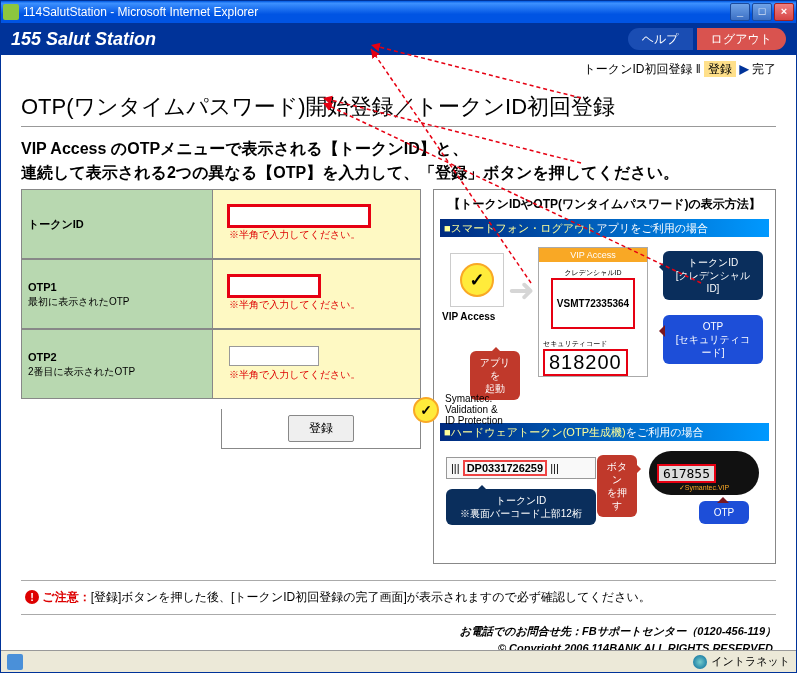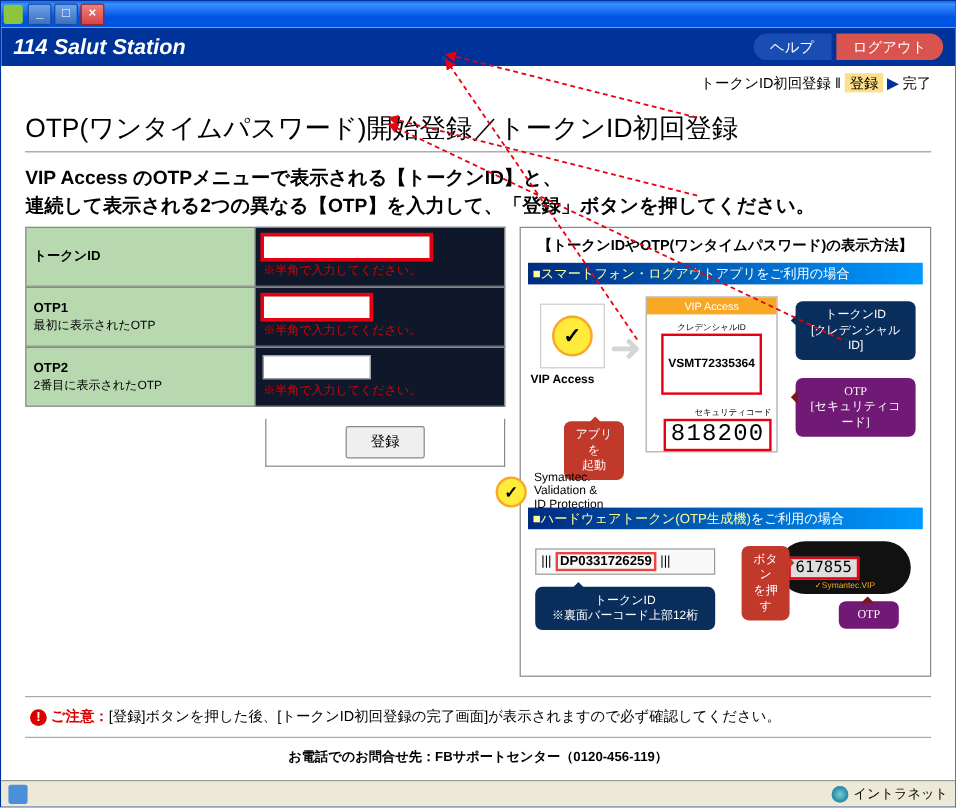--- a/index.html
+++ b/index.html
@@ -21,21 +21,21 @@
 .breadcrumb .cur { background: #ffe08a; padding: 1px 4px; }
 .arrow-r { color: #003399; font-weight: bold; }
 .main { padding: 8px 20px; }
 h1 { font-size: 22px; font-weight: normal; border-bottom: 1px solid #999; padding-bottom: 4px; margin-bottom: 10px; }
 .lead { font-size: 16px; font-weight: bold; line-height: 1.5; margin-bottom: 4px; }
 .cols { display: flex; gap: 12px; }
 .right { flex: 1; border: 1px solid #888; padding: 6px; position: relative; }
 .formrow { display: flex; }
 .lbl { width: 200px; background: #b8d8b0; border: 1px solid #888; padding: 8px 6px; font-size: 11px; font-weight: bold; line-height: 1.3; display: flex; flex-direction: column; justify-content: center; }
 .lbl .sub { font-size: 10px; font-weight: normal; }
-.val { width: 216px; background: #0f172a; border: 1px solid #888; border-left: none; padding: 6px; }
+.val { width: 216px; background: #fef9c3; border: 1px solid #888; border-left: none; padding: 16px; }
 .val input { width: 140px; height: 20px; border: 1px solid #999; background: #fff; }
 .val .hint { color: #d00; font-size: 10px; margin-top: 2px; }
 .redbox { outline: 3px solid #e60012; outline-offset: -1px; }
 .regrow { display: flex; margin-top: 10px; }
 .spacer { width: 200px; }
 .regcell { width: 200px; text-align: center; border: 1px solid #888; border-top: none; background: #fff; padding: 6px; }
 .regbtn { padding: 4px 20px; background: #efefef; border: 1px solid #888; border-radius: 2px; font-size: 12px; }
 .vip-logo { position: absolute; left: 412px; top: 370px; display: flex; align-items: center; gap: 6px; pointer-events: none; }
 .circle { width: 26px; height: 26px; border: 2px solid #f9a825; border-radius: 50%; display: flex; align-items: center; justify-content: center; color: #000; font-weight: bold; font-size: 14px; background: #ffeb3b; }
 .vip-text { font-size: 10px; line-height: 1.1; }
@@ -45,70 +45,71 @@
 .divider .rest { color: #fff; }
 .device-area { position: relative; height: 180px; }
 .phone-app { position: absolute; left: 10px; top: 10px; width: 54px; height: 54px; background: #fff; border: 1px solid #ccc; display: flex; align-items: center; justify-content: center; }
 .phone-app .circle { width: 34px; height: 34px; font-size: 18px; }
 .app-caption { position: absolute; left: 2px; top: 68px; font-size: 10px; font-weight: bold; }
 .arrow-big { position: absolute; left: 68px; top: 28px; color: #d6d6d6; font-size: 32px; }
 .screen { position: absolute; left: 98px; top: 4px; width: 110px; height: 130px; background: #fff; border: 1px solid #aaa; }
 .screen-top { background: #f9a825; height: 14px; font-size: 9px; text-align: center; color: #fff; line-height: 14px; }
 .cred-row { padding: 6px 4px; font-size: 8px; text-align: center; }
 .cred-row .num { font-size: 10px; font-weight: bold; border: 2px solid #e60012; display: inline-block; padding: 18px 4px; }
-.otp-row { padding: 4px; text-align: right; font-family: Liberation Mono, monospace; }
+.otp-row { padding: 4px; text-align: left; }
 .otp-row .big { font-size: 20px; color: #000; border: 2px solid #e60012; display: inline-block; padding: 0 4px; letter-spacing: 1px; }
 .bubble { position: absolute; background: #0a2e5c; color: #fff; font-size: 10px; padding: 5px 8px; border-radius: 6px; text-align: center; line-height: 1.3; }
-.bubble.darkred { background: #701a75; font-family: Liberation Serif, serif; }
+.bubble.darkred { background: #1d4ed8; }
 .bubble.red { background: #c0392b; }
 .bubble::before { content: ''; position: absolute; border: 6px solid transparent; }
 .b-tokenid { right: 6px; top: 8px; width: 100px; }
 .b-tokenid::before { left: -10px; top: 10px; border-right-color: #0a2e5c; }
 .b-otp { right: 6px; top: 72px; width: 100px; }
 .b-otp::before { left: -10px; top: 10px; border-right-color: #7a1820; }
 .b-app { left: 6px; top: 108px; width: 50px; margin-left: 24px; }
 .b-app::before { right: 18px; top: -10px; border-bottom-color: #c0392b; }
 .hw-area { position: relative; height: 110px; }
 .barcode { position: absolute; left: 6px; top: 10px; width: 150px; height: 22px; border: 1px solid #999; background: #f9f9f9; display: flex; align-items: center; padding: 0 4px; font-size: 11px; }
 .barcode .code { border: 2px solid #ef4444; padding: 0 2px; font-weight: bold; }
 .token-dev { position: absolute; right: 10px; top: 4px; width: 110px; height: 44px; background: #111; border-radius: 22px; display: flex; align-items: center; padding: 0 8px; }
 .token-dev .disp { background: #ddd; border: 2px solid #e60012; font-size: 13px; font-family: monospace; padding: 0 4px; }
 .token-dev .sym { position: absolute; bottom: 3px; left: 30px; color: #f9a825; font-size: 7px; }
 .b-tokenid2 { left: 6px; top: 42px; width: 150px; }
 .b-tokenid2::before { left: 30px; top: -10px; border-bottom-color: #0a2e5c; }
-.b-btn { left: 178px; top: 8px; width: 40px; }
+.b-btn { left: 157px; top: 8px; width: 40px; }
 .b-btn::before { right: -10px; top: 8px; border-left-color: #c0392b; }
 .b-otp2 { right: 20px; top: 54px; width: 50px; }
 .b-otp2::before { left: 18px; top: -10px; border-bottom-color: #7a1820; }
 .caution { border-top: 1px solid #aaa; border-bottom: 1px solid #aaa; padding: 8px 4px; margin-top: 16px; font-size: 12px; }
 .caution .icon { display: inline-block; width: 14px; height: 14px; background: #d00; color: #fff; border-radius: 50%; text-align: center; line-height: 14px; font-weight: bold; font-size: 11px; }
 .caution .red { color: #d00; font-weight: bold; }
-.footer { text-align: center; font-size: 11px; font-weight: bold; padding: 8px 0 16px; line-height: 1.5; }
+.footer { text-align: right; font-size: 11px; font-weight: bold; padding: 8px 0 16px; line-height: 1.5; font-style: italic; }
 .statusbar { height: 22px; background: #ece9d8; border-top: 1px solid #999; display: flex; align-items: center; padding: 0 6px; font-size: 11px; }
 .statusbar .sb-icon { width: 16px; height: 16px; background: #4a90d9; border-radius: 2px; margin-right: 4px; }
 .statusbar .zone { margin-left: auto; display: flex; align-items: center; gap: 4px; }
 .statusbar .globe { width: 14px; height: 14px; background: radial-gradient(#7cc, #069); border-radius: 50%; }
 svg.arrows { position: absolute; pointer-events: none; }
 </style>
 </head>
 <body>
 
 <div class="window">
   <div class="titlebar">
     <div class="titlebar-icon"></div>
+    <div class="titlebar-text">114SalutStation - Microsoft Internet Explorer</div>
     <div class="win-btns">
       <div class="win-btn">_</div>
       <div class="win-btn">□</div>
       <div class="win-btn close">×</div>
     </div>
   </div>
 
   <div class="content">
     <div class="topbar">
-      <div class="brand">114 Salut Station</div>
+      <div class="brand">155 Salut Station</div>
       <div class="topright">
         <div class="pill">ヘルプ</div>
         <div class="pill logout">ログアウト</div>
       </div>
     </div>
 
     <div class="breadcrumb">
       <span>トークンID初回登録</span>
       <span>‖</span>
       <span class="cur">登録</span>
@@ -225,20 +226,21 @@
         <line x1="700" y1="260" x2="322" y2="80" stroke="#e60012" stroke-width="1.5" stroke-dasharray="4 3" marker-end="url(#ah)"></line>
       </svg>
 
       <div class="caution">
         <span class="icon">!</span>
         <span class="red">ご注意：</span><span>[登録]ボタンを押した後、[トークンID初回登録の完了画面]が表示されますので必ず確認してください。</span>
       </div>
 
       <div class="footer">
         <div>お電話でのお問合せ先：FBサポートセンター（0120-456-119）</div>
+        <div>© Copyright 2006 114BANK ALL RIGHTS RESERVED.</div>
       </div>
     </div>
 
     <div class="vip-logo">
       <div class="circle">✓</div>
       <div class="vip-text">
           <div>Symantec.</div>
           <div>Validation &amp;</div>
           <div>ID Protection</div>
         </div>

